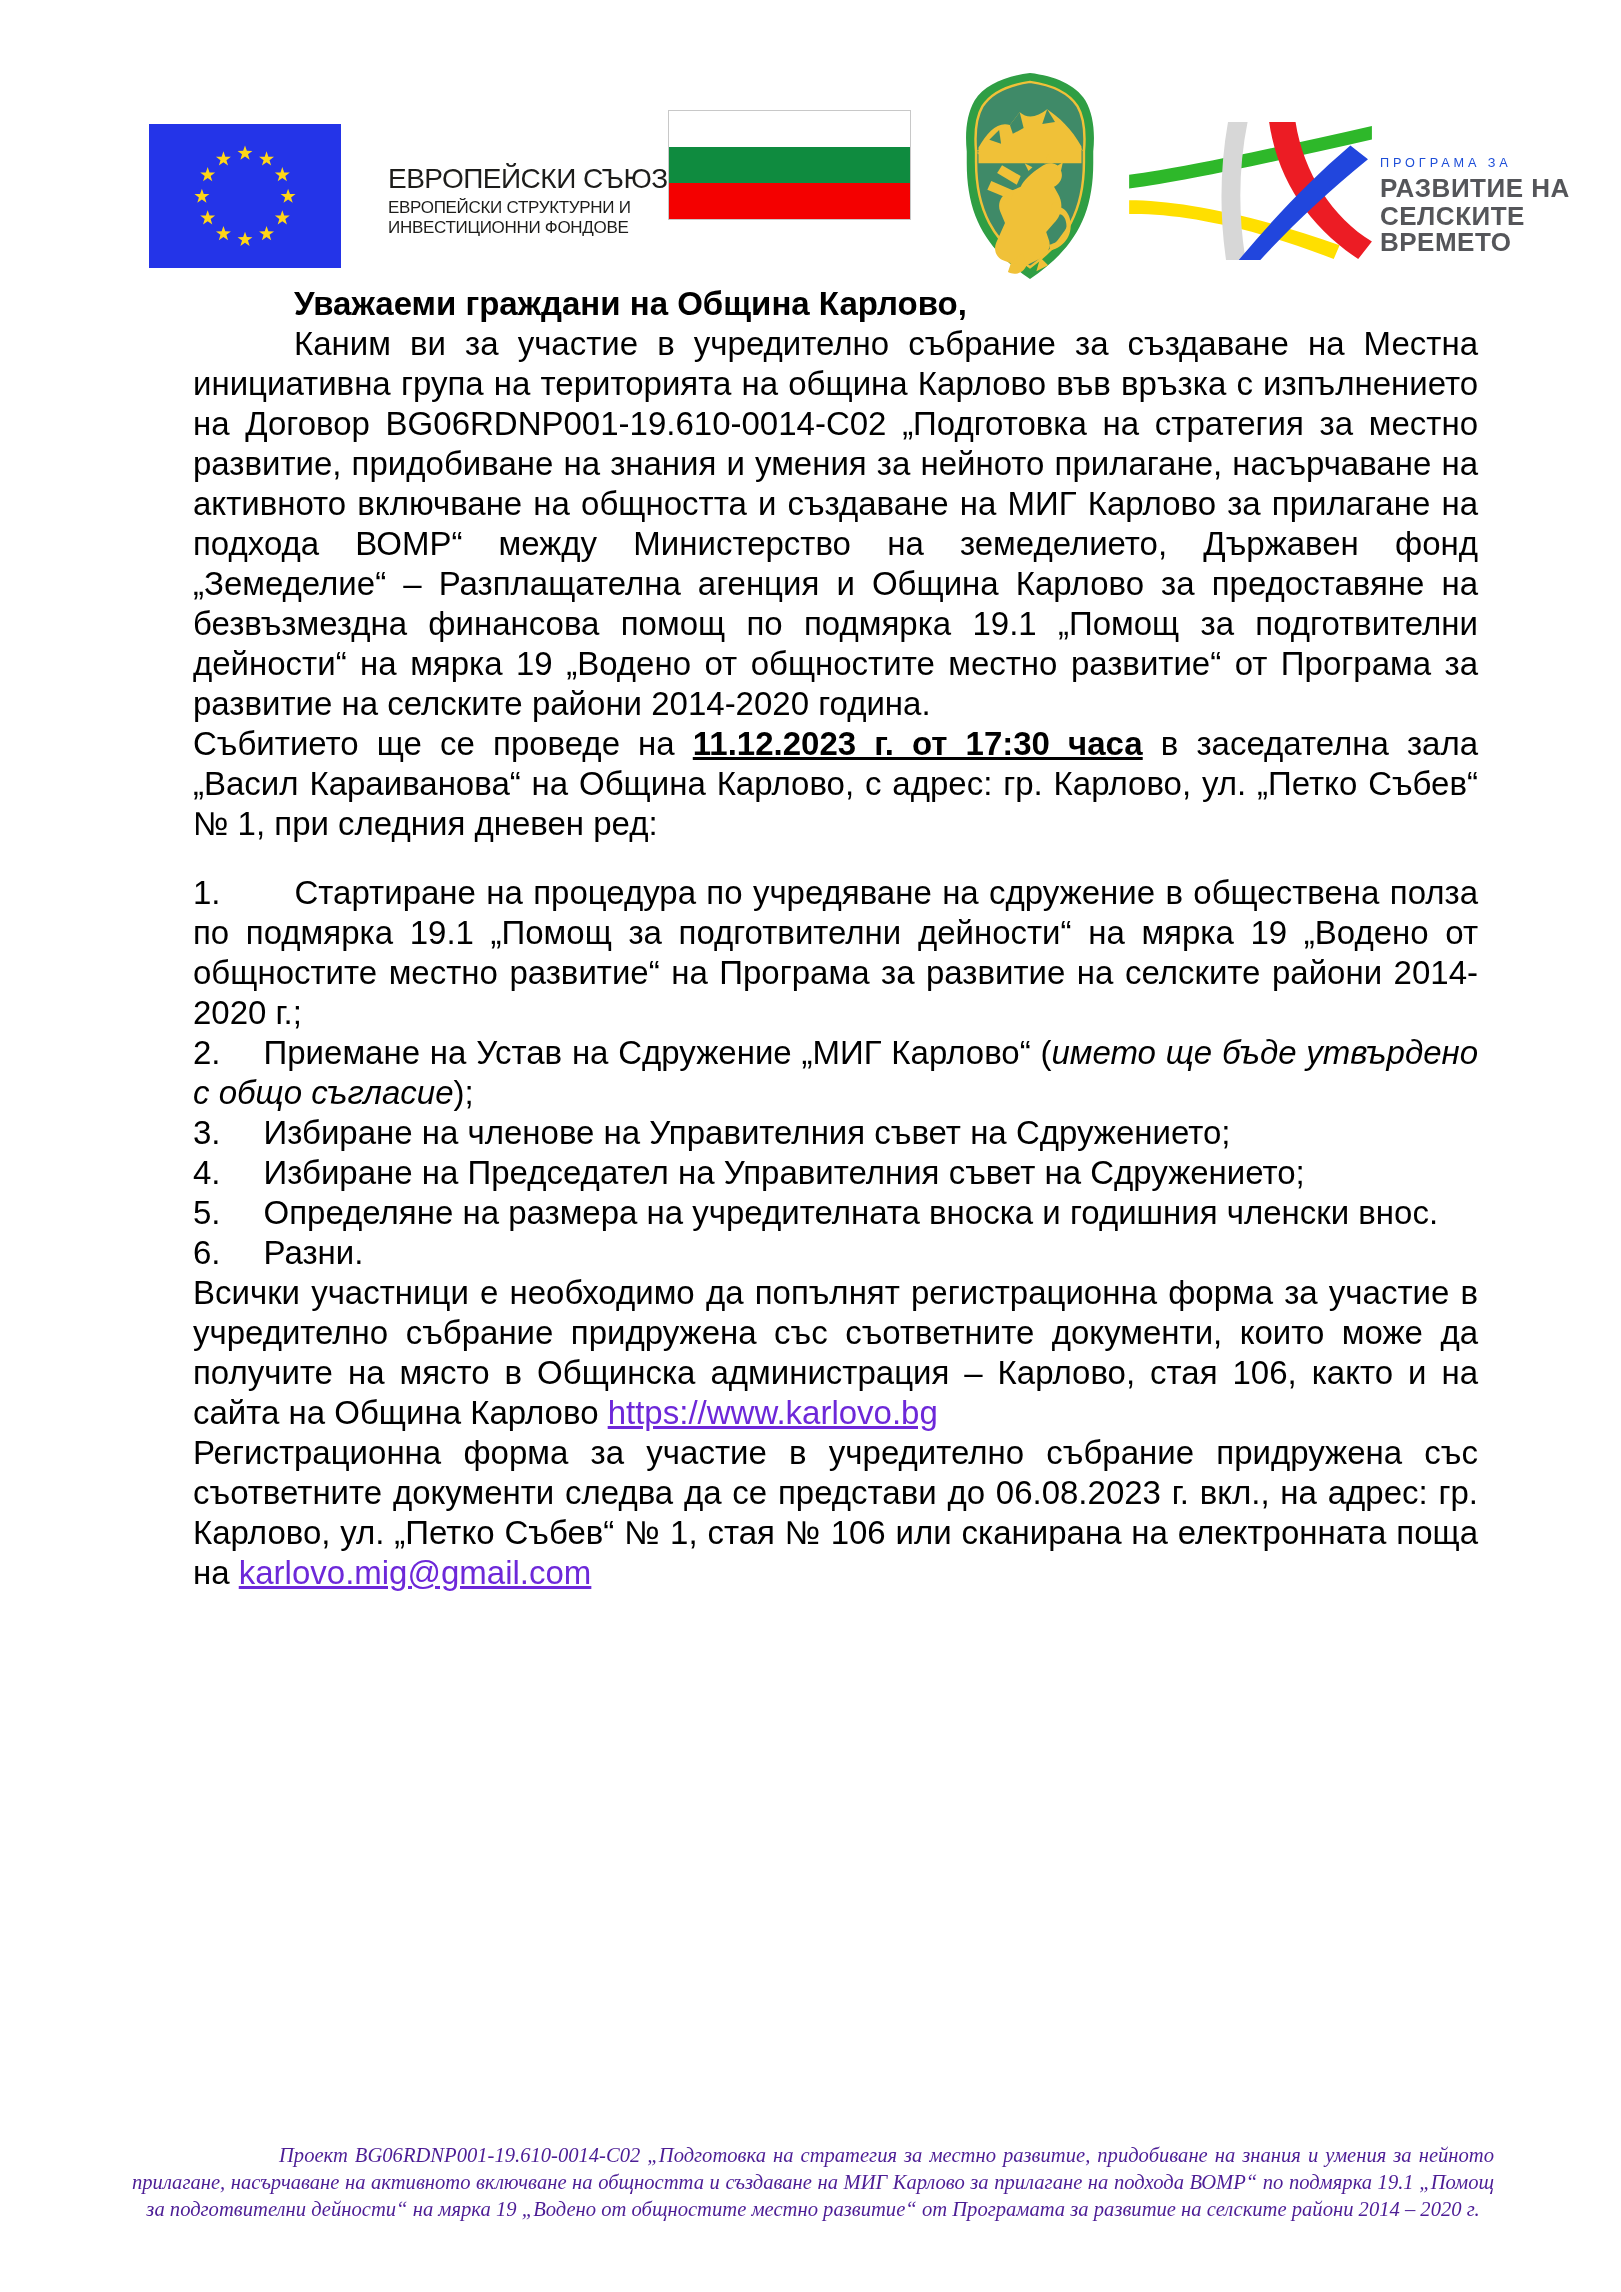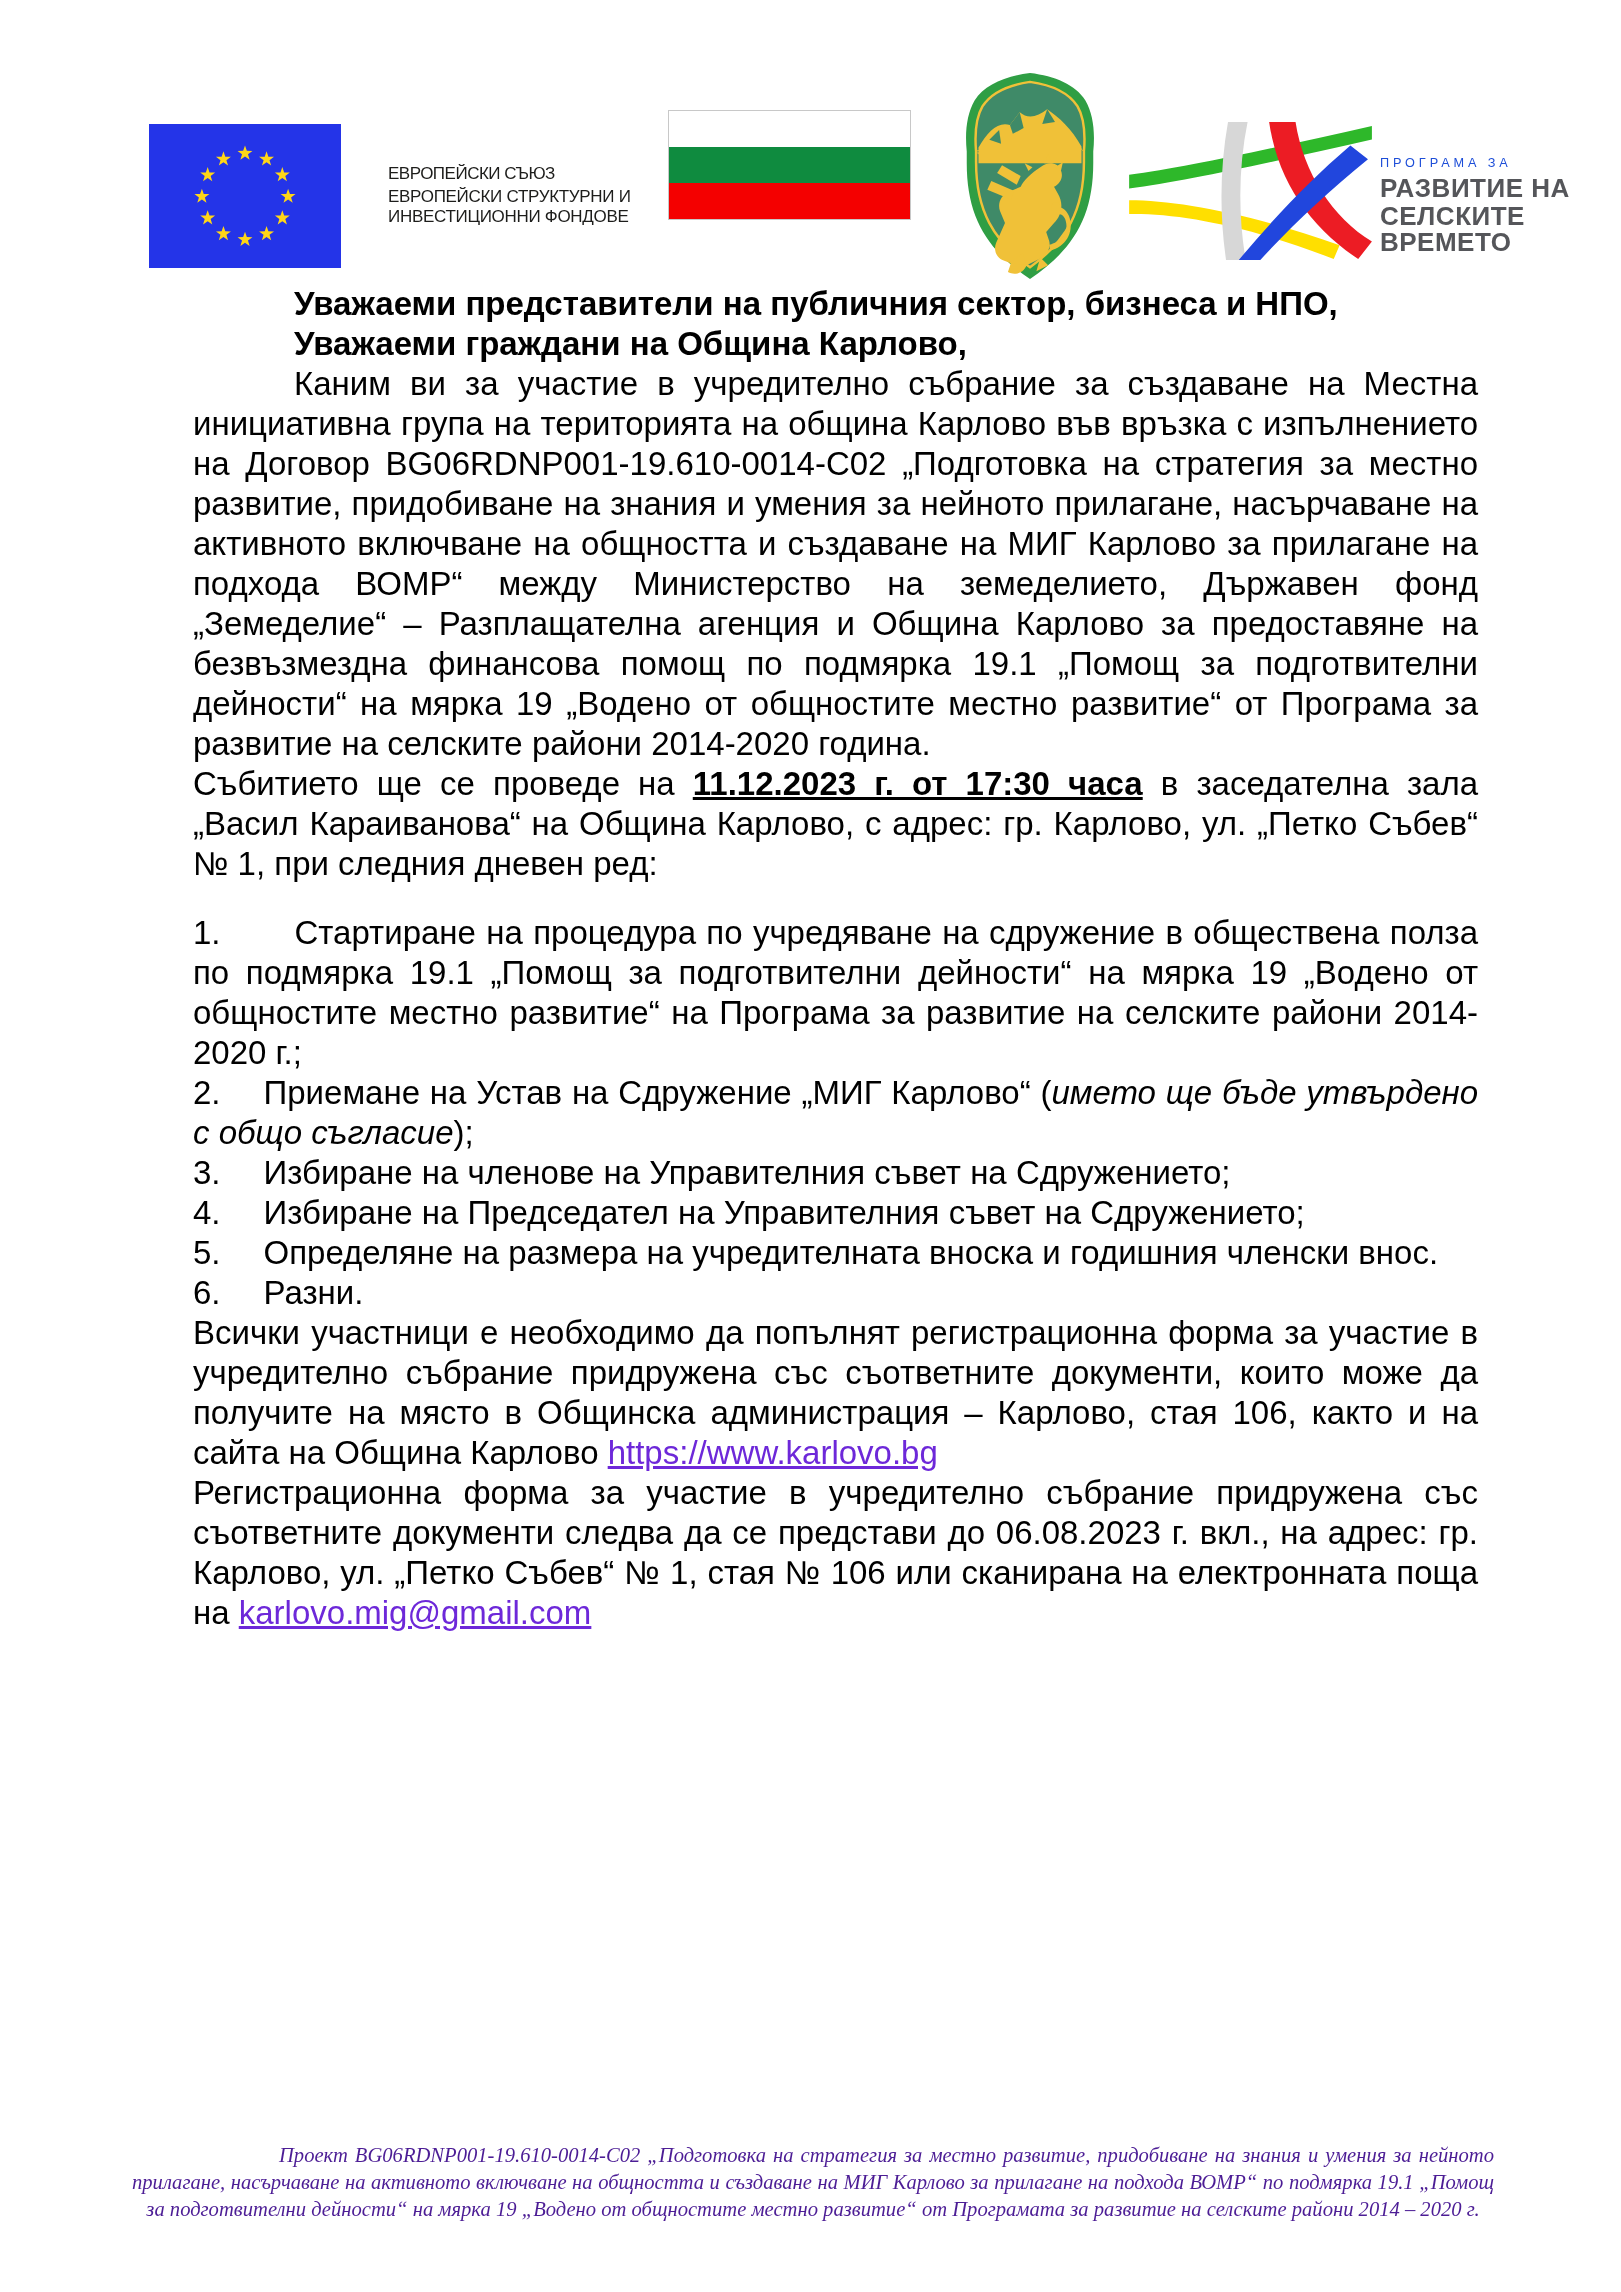--- a/index.html
+++ b/index.html
@@ -5,21 +5,21 @@
   html,body{margin:0;padding:0;}
   body{
     width:1621px;height:2293px;position:relative;background:#ffffff;
     font-family:"Liberation Sans",sans-serif;color:#000;
     -webkit-font-smoothing:antialiased;overflow:hidden;
   }
   
   .logos{position:relative;height:284px;}
   .eu-flag{position:absolute;left:149px;top:124px;width:192px;height:144px;}
   .eu-text{position:absolute;left:388px;top:165px;color:#1d1d1b;line-height:1;}
-  .eu-text .t{font-size:17px;letter-spacing:-0.5px;margin-bottom:5.9px;}
+  .eu-text .t{font-size:28px;letter-spacing:-0.5px;margin-bottom:5.9px;}
   .eu-text .s{font-size:17px;letter-spacing:-0.3px;margin-top:2.9px;}
   .bg-flag{position:absolute;left:669px;top:111px;width:241px;height:108px;outline:1px solid #c8c8c8;}
   .bg-flag .stripe{width:100%;height:36px;}
   .coat{position:absolute;left:954px;top:69px;width:152px;height:216px;}
   .prsr{position:absolute;left:1129px;top:122px;width:245px;height:139px;}
   .prsr-text{position:absolute;left:1380px;top:157px;line-height:1;}
   .prsr-text .l1{font-size:12.7px;letter-spacing:3.9px;color:#1d4ed8;margin-bottom:4.9px;}
   .prsr-text .l2,.prsr-text .l3{font-size:26px;font-weight:bold;color:#55565a;letter-spacing:0.5px;margin-top:2.9px;}
   
   .content{padding:0 143px 0 193px;}
@@ -116,21 +116,20 @@
 
   <div class="prsr-text">
     <div class="l1">ПРОГРАМА ЗА</div>
     <div class="l2">РАЗВИТИЕ НА</div>
     <div class="l3">СЕЛСКИТЕ ВРЕМЕТО</div>
   </div>
 </div>
 
 <div class="content">
 
-  <p class="sal1 indent">Уважаеми  представители  на  публичния  сектор,  бизнеса  и НПО,</p>
 
   <p class="sal2 indent">Уважаеми граждани на Община Карлово,</p>
 
   <p class="p1 indent">Каним ви за участие в учредително събрание за създаване на Местна инициативна група на територията на община Карлово във връзка с изпълнението на Договор BG06RDNP001-19.610-0014-C02 „Подготовка на стратегия за местно развитие, придобиване на знания и умения за нейното прилагане, насърчаване на активното включване на общността и създаване на МИГ Карлово за прилагане на подхода ВОМР“ между Министерство на земеделието, Държавен фонд „Земеделие“ – Разплащателна агенция и Община Карлово за предоставяне на безвъзмездна финансова помощ по подмярка 19.1 „Помощ за подготвителни дейности“ на мярка 19 „Водено от общностите местно развитие“ от Програма за развитие на селските райони 2014-2020 година.</p>
 
   <p class="p2"><span>Събитието ще се проведе на </span><span class="hl">11.12.2023 г. от 17:30 часа</span><span> в заседателна зала „Васил Караиванова“ на Община Карлово, с адрес: гр. Карлово, ул. „Петко Събев“ № 1, при следния дневен ред:</span></p>
 
   <div class="agenda">
     <p><span>1.</span><span class="tab1"></span><span>Стартиране на процедура по учредяване на сдружение в обществена полза по подмярка 19.1 „Помощ за подготвителни дейности“ на мярка 19 „Водено от общностите местно развитие“ на Програма за развитие на селските райони 2014-2020 г.;</span></p>
     <p><span>2.</span><span class="tab"></span><span>Приемане на Устав на Сдружение „МИГ Карлово“ (</span><span class="i">името ще бъде утвърдено с общо съгласие</span><span>);</span></p>

